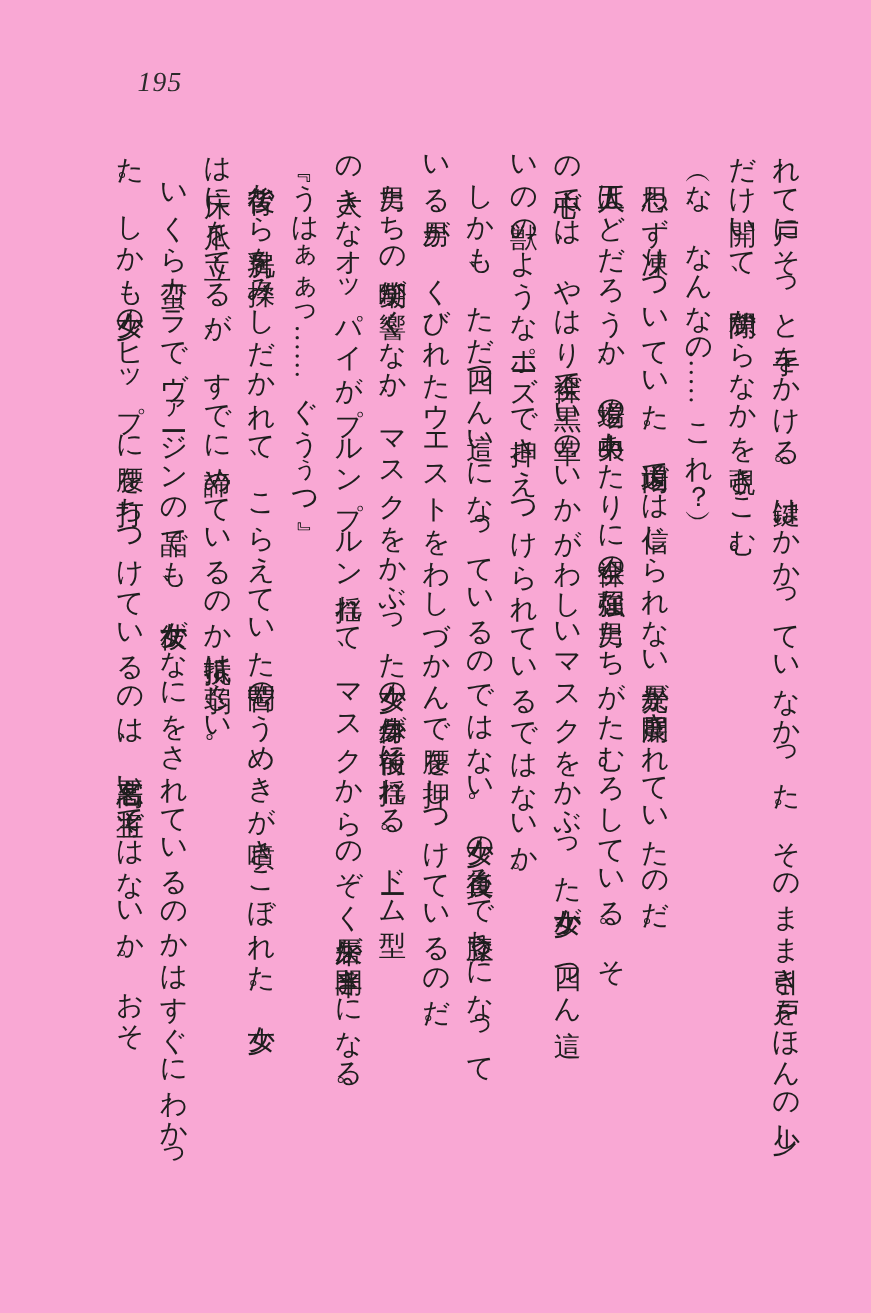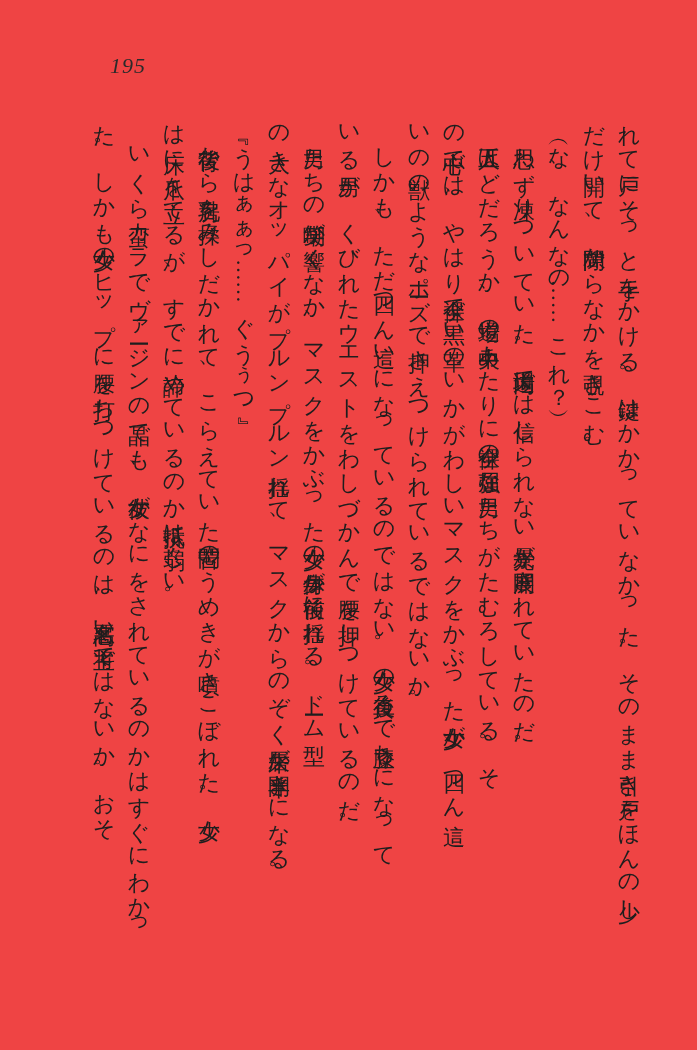--- a/index.html
+++ b/index.html
@@ -5,21 +5,21 @@
   html, body {
     margin: 0;
     padding: 0;
     background: #e8e8e6;
   }
   .page {
     position: relative;
     width: 697px;
     height: 1050px;
     margin: 0 auto;
-    background: #ef4444;
+    background: #f9a8d4;
     overflow: hidden;
     font-family: "Liberation Serif", "DejaVu Serif", serif;
   }
   .page-number {
     position: absolute;
     top: 53px;
     left: 110px;
     font-size: 22px;
     font-style: italic;
     letter-spacing: 1px;

